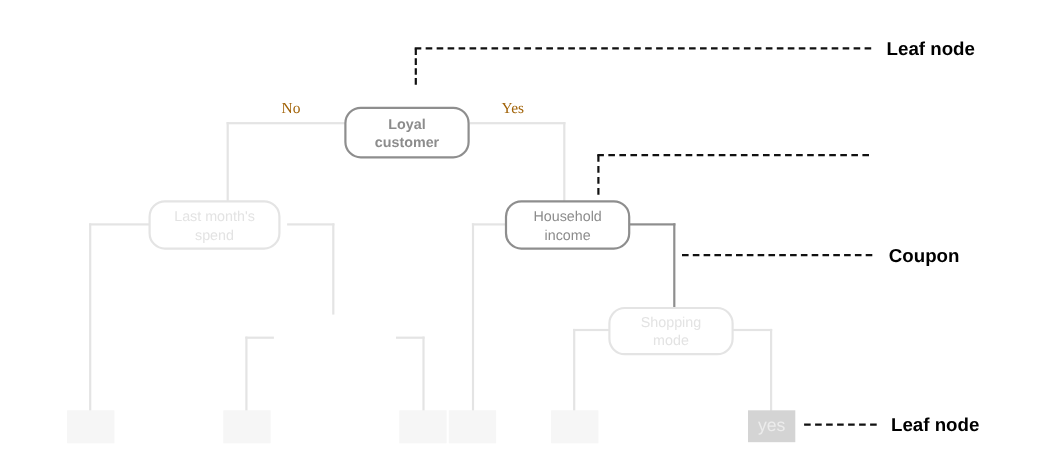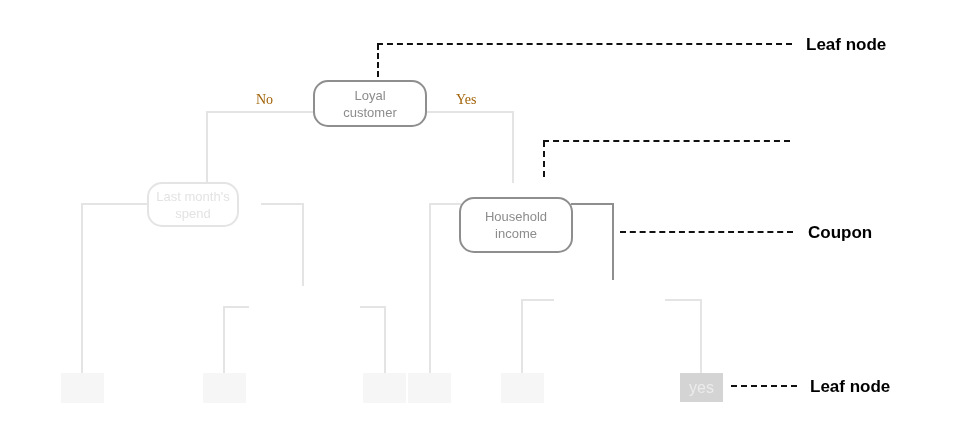--- a/index.html
+++ b/index.html
@@ -101,26 +101,28 @@
 
   <div class="line" style="left:521px; top:299px; width:33px; height:2px;"></div>
   <div class="line" style="left:521px; top:299px; width:2px; height:75px;"></div>
 
   <div class="line" style="left:665px; top:299px; width:37px; height:2px;"></div>
   <div class="line" style="left:700px; top:299px; width:2px; height:75px;"></div>
 
   <div class="edge-label" style="left:256px; top:92px;">No</div>
   <div class="edge-label" style="left:456px; top:92px;">Yes</div>
 
-  <div class="node hl" style="left:313px; top:80px; width:114px; height:47px;">Loyal
+  <div class="node hl" style="left:313px; top:97px; width:114px; height:47px;font-weight:bold;">Loyal
 customer</div>
-  <div class="node" style="left:147px; top:182px; width:92px; height:45px;">Last month's
+  <div class="node" style="left:135px; top:182px; width:120px; height:45px;">Last month's
 spend</div>
-  <div class="node hl" style="left:459px; top:197px; width:114px; height:56px;">Household
+  <div class="node hl" style="left:459px; top:182px; width:114px; height:45px;">Household
 income</div>
+  <div class="node" style="left:553px; top:279px; width:114px; height:44px;">Shopping
+mode</div>
 
   <div class="leaf" style="left:61px;  top:373px;"></div>
   <div class="leaf" style="left:203px; top:373px;"></div>
   <div class="leaf" style="left:363px; top:373px;"></div>
   <div class="leaf" style="left:408px; top:373px;"></div>
   <div class="leaf" style="left:501px; top:373px;"></div>
   <div class="leaf hl" style="left:680px; top:373px; height:29px;">yes</div>
 
   <div class="ann-v" style="left:377px; top:44px; height:33px;"></div>
   <div class="ann-h" style="left:377px; top:43px; width:415px;"></div>

